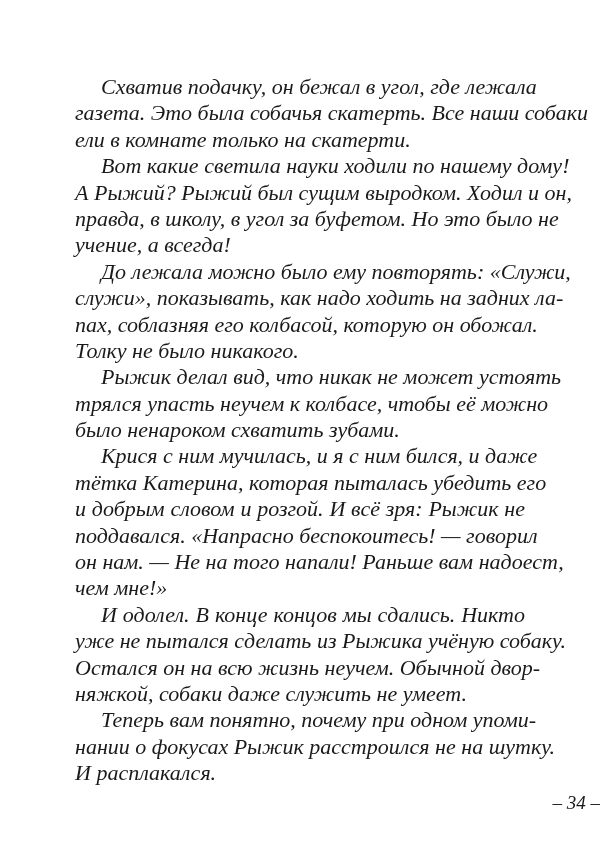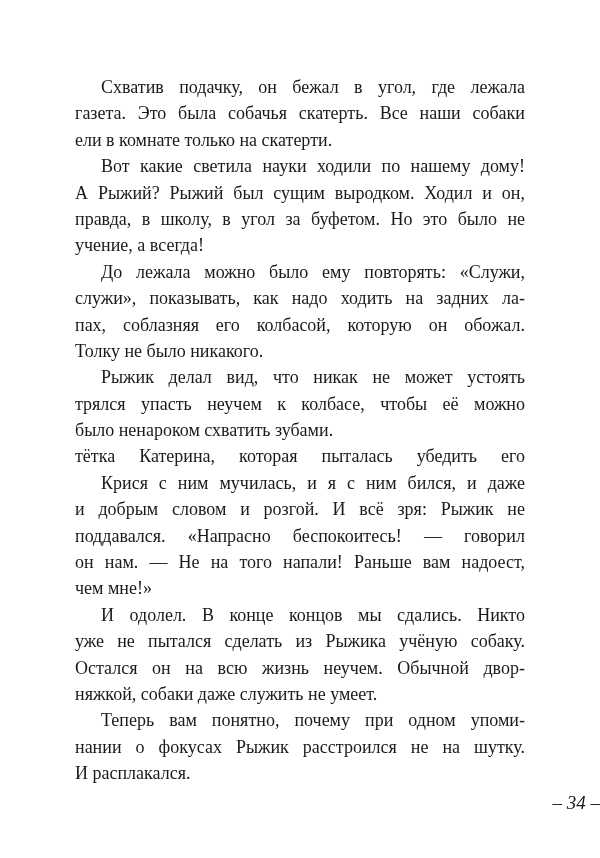--- a/index.html
+++ b/index.html
@@ -3,23 +3,24 @@
 <meta charset="utf-8">
 <style>
   html, body { margin: 0; padding: 0; background: #ffffff; }
   body { width: 600px; height: 858px; position: relative; overflow: hidden; }
   .page {
     position: absolute;
     left: 75px;
     top: 74px;
     width: 450px;
     font-family: "Liberation Serif", "DejaVu Serif", serif;
-    font-size: 18px;
+    font-size: 22px;
     line-height: 26.4px;
     color: #1a1a1a;
+    font-style: italic;
   }
   .line {
     display: block;
     height: 26.4px;
     white-space: nowrap;
     text-align: justify;
     text-align-last: justify;
   }
   .line.last { text-align-last: left; }
   .line.indent { padding-left: 26px; }
@@ -59,22 +60,22 @@
     <span class="line last">Толку не было никакого.</span>
   </div>
 
   <div>
     <span class="line indent">Рыжик делал вид, что никак не может устоять</span>
     <span class="line">трялся упасть неучем к колбасе, чтобы её можно</span>
     <span class="line last">было ненароком схватить зубами.</span>
   </div>
 
   <div>
+    <span class="line indent">Крися с ним мучилась, и я с ним бился, и даже</span>
     <span class="line">тётка Катерина, которая пыталась убедить его</span>
-    <span class="line indent">Крися с ним мучилась, и я с ним бился, и даже</span>
     <span class="line">и добрым словом и розгой. И всё зря: Рыжик не</span>
     <span class="line">поддавался. «Напрасно беспокоитесь! — говорил</span>
     <span class="line">он нам. — Не на того напали! Раньше вам надоест,</span>
     <span class="line last">чем мне!»</span>
   </div>
 
   <div>
     <span class="line indent">И одолел. В конце концов мы сдались. Никто</span>
     <span class="line">уже не пытался сделать из Рыжика учёную собаку.</span>
     <span class="line">Остался он на всю жизнь неучем. Обычной двор-</span>

